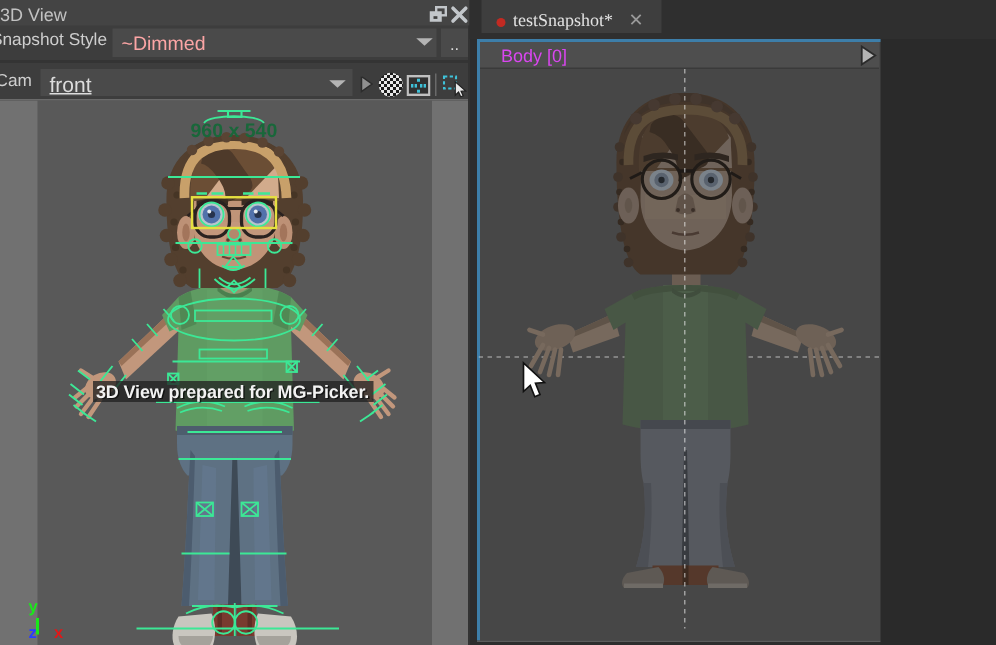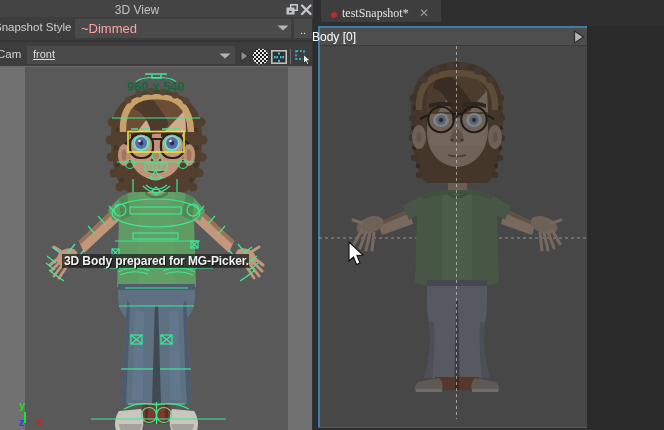--- a/index.html
+++ b/index.html
@@ -8,21 +8,21 @@
   #page{position:relative;width:664px;height:430px;background:#2d2d2d;}
   .abs{position:absolute;}
 </style>
 </head>
 <body>
 <div id="page">
 
   <div class="abs" style="left:0;top:0;width:313px;height:430px;background:#3d3d3d;"></div>
 
   <div class="abs" style="left:0;top:0;width:313px;height:17px;background:#444444;"></div>
-  <div class="abs" style="left:0;top:3px;width:274px;height:15px;text-align:center;
+  <div class="abs" style="left:0;top:3px;width:274px;height:15px;text-align:left;
        font-size:12px;color:#c2c2c2;line-height:15px;">3D View</div>
 
   <svg class="abs" style="left:284px;top:3px;" width="29" height="13" viewBox="0 0 29 13">
     <rect x="6.8" y="1.8" width="6.4" height="5.4" fill="none" stroke="#c2c6ca" stroke-width="1.6"></rect>
     <rect x="2.5" y="4.5" width="8" height="7" fill="#c2c6ca"></rect>
     <rect x="5" y="7.8" width="2.6" height="1.8" fill="#3f3f3f"></rect>
     <g stroke="#c2c6ca" stroke-width="2.4" stroke-linecap="round">
       <line x1="18" y1="2.5" x2="26.5" y2="11"></line>
       <line x1="26.5" y1="2.5" x2="18" y2="11"></line>
     </g>
@@ -34,21 +34,21 @@
   <svg class="abs" style="left:277px;top:25px;" width="12" height="6">
       <path d="M0.5,0.5 h11 l-5.5,5 z" fill="#b4b4b4"></path>
     </svg>
   <div class="abs" style="left:294px;top:19px;width:18px;height:19px;background:#4a4a4a;
        color:#dcdcdc;font-size:11px;text-align:center;line-height:22px;">..</div>
 
   <div class="abs" style="left:0;top:40px;width:313px;height:2px;background:#343434;"></div>
 
   <div class="abs" style="left:-3px;top:48px;font-size:11.5px;color:#cecece;">Cam</div>
   <div class="abs" style="left:27px;top:46px;width:208px;height:18px;background:#4a4a4a;"></div>
-  <div class="abs" style="left:33px;top:48px;font-size:11px;color:#dcdcdc;text-decoration:underline;">front</div>
+  <div class="abs" style="left:33px;top:48px;font-size:14px;color:#dcdcdc;text-decoration:underline;">front</div>
   <svg class="abs" style="left:219px;top:53px;" width="12" height="6">
       <path d="M0.5,0.5 h11 l-5.5,5 z" fill="#b4b4b4"></path>
     </svg>
 
   <svg class="abs" style="left:240px;top:51px;" width="9" height="11">
       <path d="M1,0 L8,5 L1,10 Z" fill="#909090" stroke="#2c2c2c" stroke-width="1"></path>
     </svg>
 
   <svg class="abs" style="left:252px;top:48px;" width="17" height="17" viewBox="0 0 17 17">
     <defs>
@@ -267,39 +267,39 @@
       <circle cx="141" cy="143" r="8"></circle>
       <circle cx="172" cy="143" r="8"></circle>
       <path d="M131,129 h7 m3,0 h8 M162,129 h7 m3,0 h8" stroke-width="1.6"></path>
     </g>
     <rect x="128" y="131.5" width="56" height="20.5" fill="none" stroke="#e6e040" stroke-width="1.6"></rect>
     <text x="127" y="91" font-size="13" font-weight="bold" fill="#19673a" font-family="Liberation Sans,sans-serif">960 x 540</text>
   </svg>
 
   <div class="abs" style="left:62px;top:254px;width:187px;height:14px;background:rgba(35,35,35,0.78);"></div>
   <div class="abs" style="left:64px;top:254px;font-size:12px;font-weight:bold;color:#f2f2f2;
-       text-shadow:1px 1px 0 rgba(0,0,0,0.6);letter-spacing:-0.1px;">3D Body prepared for MG-Picker.</div>
+       text-shadow:1px 1px 0 rgba(0,0,0,0.6);letter-spacing:-0.1px;">3D View prepared for MG-Picker.</div>
 
   <div class="abs" style="left:19px;top:399px;font-size:11px;font-weight:bold;color:#1ae81a;">y</div>
   <div class="abs" style="left:24px;top:412px;width:1.5px;height:11px;background:#1ae81a;"></div>
   <div class="abs" style="left:19px;top:416px;font-size:11px;font-weight:bold;color:#2a3cff;">z</div>
   <div class="abs" style="left:36px;top:416px;font-size:11px;font-weight:bold;color:#e01818;">x</div>
 
   <div class="abs" style="left:313px;top:0;width:351px;height:26px;background:#2f2f2f;"></div>
   <div class="abs" style="left:321px;top:0;width:120px;height:22px;background:#3e3e3e;"></div>
   <div class="abs" style="left:331px;top:12px;width:6px;height:6px;border-radius:50%;background:#c22a22;"></div>
   <div class="abs" style="left:342px;top:6px;font-size:12px;color:#e2e2e2;font-family:Liberation Serif, serif;">testSnapshot*</div>
   <div class="abs" style="left:419px;top:6px;font-size:12px;color:#9a9a9a;">✕</div>
 
   <div class="abs" style="left:587px;top:26px;width:77px;height:404px;background:#2a2a2a;"></div>
 
   <div class="abs" style="left:318px;top:26px;width:269px;height:401px;background:#474747;
        border-left:2px solid #3d7ea9;border-top:2px solid #3d7ea9;box-sizing:border-box;"></div>
   <div class="abs" style="left:320px;top:28px;width:266px;height:18px;background:#4e4e4e;border-bottom:1px solid #3a3a3a;box-sizing:border-box;"></div>
-  <div class="abs" style="left:312px;top:30px;font-size:12px;color:#ffffff;">Body [0]</div>
+  <div class="abs" style="left:334px;top:30px;font-size:12px;color:#d946ef;">Body [0]</div>
   <svg class="abs" style="left:573px;top:30px;" width="12" height="14">
       <path d="M1.5,1 L10.5,7 L1.5,13 Z" fill="#b4b4b4" stroke="#2a2a2a" stroke-width="1.2"></path>
     </svg>
   <div class="abs" style="left:318px;top:427px;width:269px;height:1px;background:#5c5c5c;"></div>
 
   <svg id="rightchar" class="abs" style="left:319px;top:46px;" width="267" height="381" viewBox="319 46 267 381">
     <line x1="319" y1="238" x2="586" y2="238" stroke="rgba(225,225,225,0.5)" stroke-width="1" stroke-dasharray="3 3"></line>
 
     <polygon points="409,209 378,223 382,235 413,224" fill="#77695d"></polygon>
     <polygon points="505,209 536,223 532,235 501,224" fill="#77695d"></polygon>

